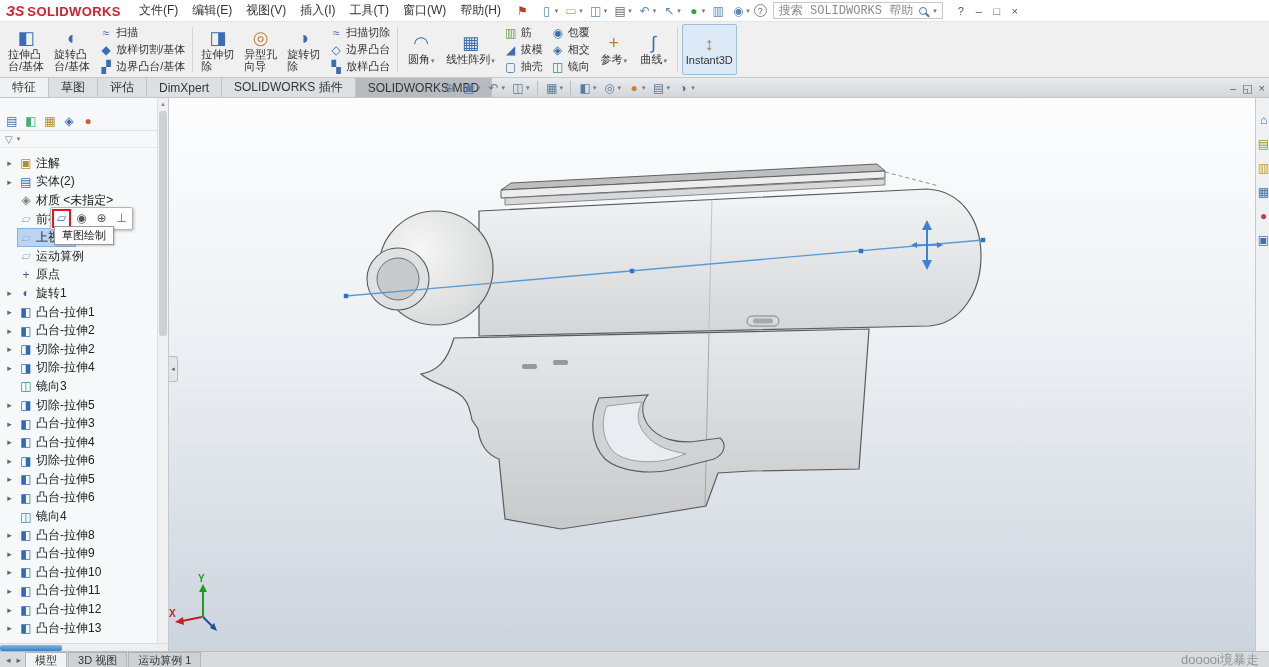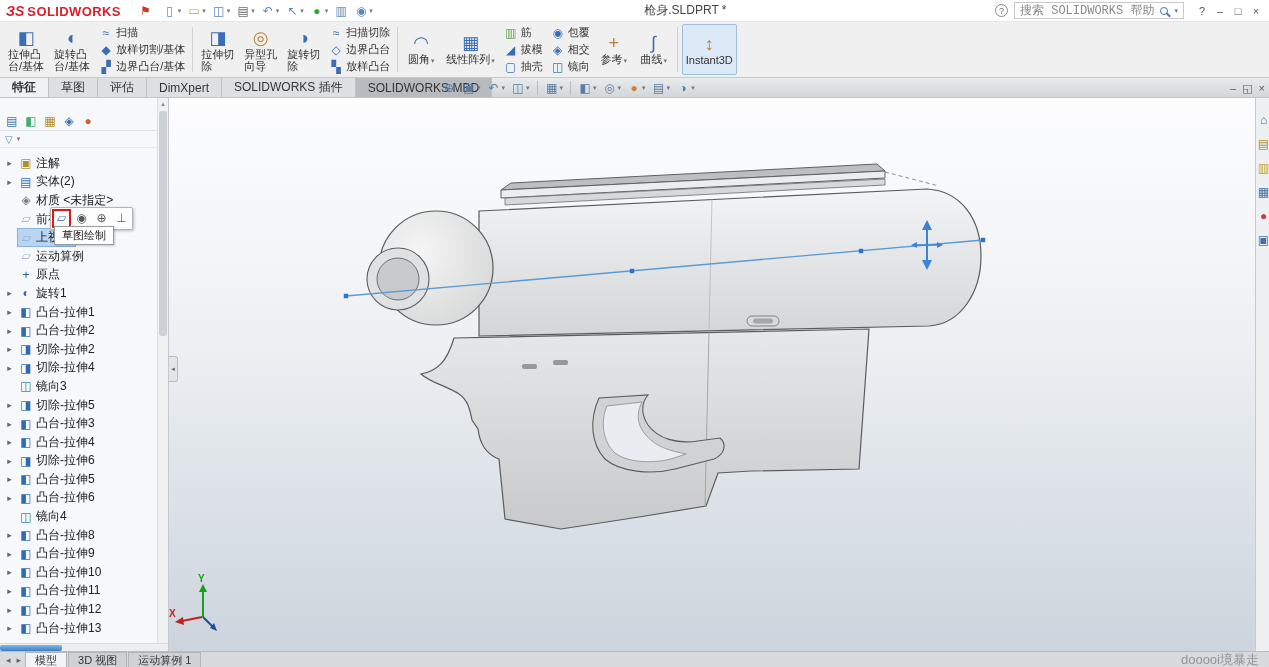--- a/index.html
+++ b/index.html
@@ -31,21 +31,21 @@
   .rb-lines{font-size:11px;line-height:12px;text-align:left;color:#333;}
   .rb-stack{display:flex;flex-direction:column;justify-content:center;gap:1px;}
   .rb-small{display:flex;align-items:center;gap:3px;font-size:11px;color:#333;padding:0 3px;height:16px;}
   .rb-sep{width:1px;background:#d3d3d3;margin:3px 2px;}
   .ic{display:inline-flex;width:14px;justify-content:center;align-items:center;font-size:12px;line-height:1;}
   .ic.big{font-size:18px;width:22px;height:20px;}
 
   
   .tabrow{height:20px;background:linear-gradient(#e9ebed,#d2d6da);display:flex;align-items:stretch;position:relative;flex:0 0 auto;border-bottom:1px solid #c2c6ca;}
   .tab{padding:0 12px;display:flex;align-items:center;font-size:12px;color:#333;border-right:1px solid #bfc3c7;background:#dde0e3;}
-  .tab.active{background:#f0f1f2;font-weight:bold;}
+  .tab.active{background:#f0f1f2;font-weight:normal;}
   .tab.dark{background:#b7bbbf;}
   .headsup{position:absolute;left:440px;top:0;height:20px;display:flex;align-items:center;gap:2px;}
   .hu-btn{display:inline-flex;align-items:center;padding:0 2px;}
   .hu-sep{width:1px;height:14px;background:#b9bdc1;margin:0 3px;}
   .doc-controls{position:absolute;right:4px;top:0;height:20px;display:flex;align-items:center;gap:6px;color:#5a5e62;font-size:11px;}
 
   
   .main{flex:1 1 auto;display:flex;min-height:0;position:relative;}
 
   
@@ -87,20 +87,29 @@
 </head>
 <body>
 
 <div class="app">
 
   <div class="titlebar">
     <div class="logo">
       <span class="logo-mark">ЗS</span>
       <span class="logo-text">SOLIDWORKS</span>
     </div>
+    <nav style="display:flex;">
+        <span class="menu-item">文件(F)</span>
+        <span class="menu-item">编辑(E)</span>
+        <span class="menu-item">视图(V)</span>
+        <span class="menu-item">插入(I)</span>
+        <span class="menu-item">工具(T)</span>
+        <span class="menu-item">窗口(W)</span>
+        <span class="menu-item">帮助(H)</span>
+      </nav>
     <span class="pin">⚑</span>
     <div style="display:flex;align-items:center;">
         <span class="qat-btn">
           <span class="ic" style="color: rgb(91, 135, 181);">▯</span>
           <span class="caret">▾</span>
         </span>
         <span class="qat-btn">
           <span class="ic" style="color: rgb(201, 162, 39);">▭</span>
           <span class="caret">▾</span>
         </span>
@@ -125,21 +134,20 @@
           <span class="caret">▾</span>
         </span>
         <span class="qat-btn">
           <span class="ic" style="color: rgb(91, 135, 181);">▥</span>
         </span>
         <span class="qat-btn">
           <span class="ic" style="color: rgb(91, 135, 181);">◉</span>
           <span class="caret">▾</span>
         </span>
       </div>
-    <div class="doc-title">枪身.SLDPRT *</div>
     <span class="help-circle">?</span>
     <div class="search-box">
       <span class="ph">搜索 SOLIDWORKS 帮助</span>
       <span class="mag"></span>
       <span class="caret">▾</span>
     </div>
     <div style="display:flex;">
         <span class="win-btn">?</span>
         <span class="win-btn">–</span>
         <span class="win-btn">□</span>

